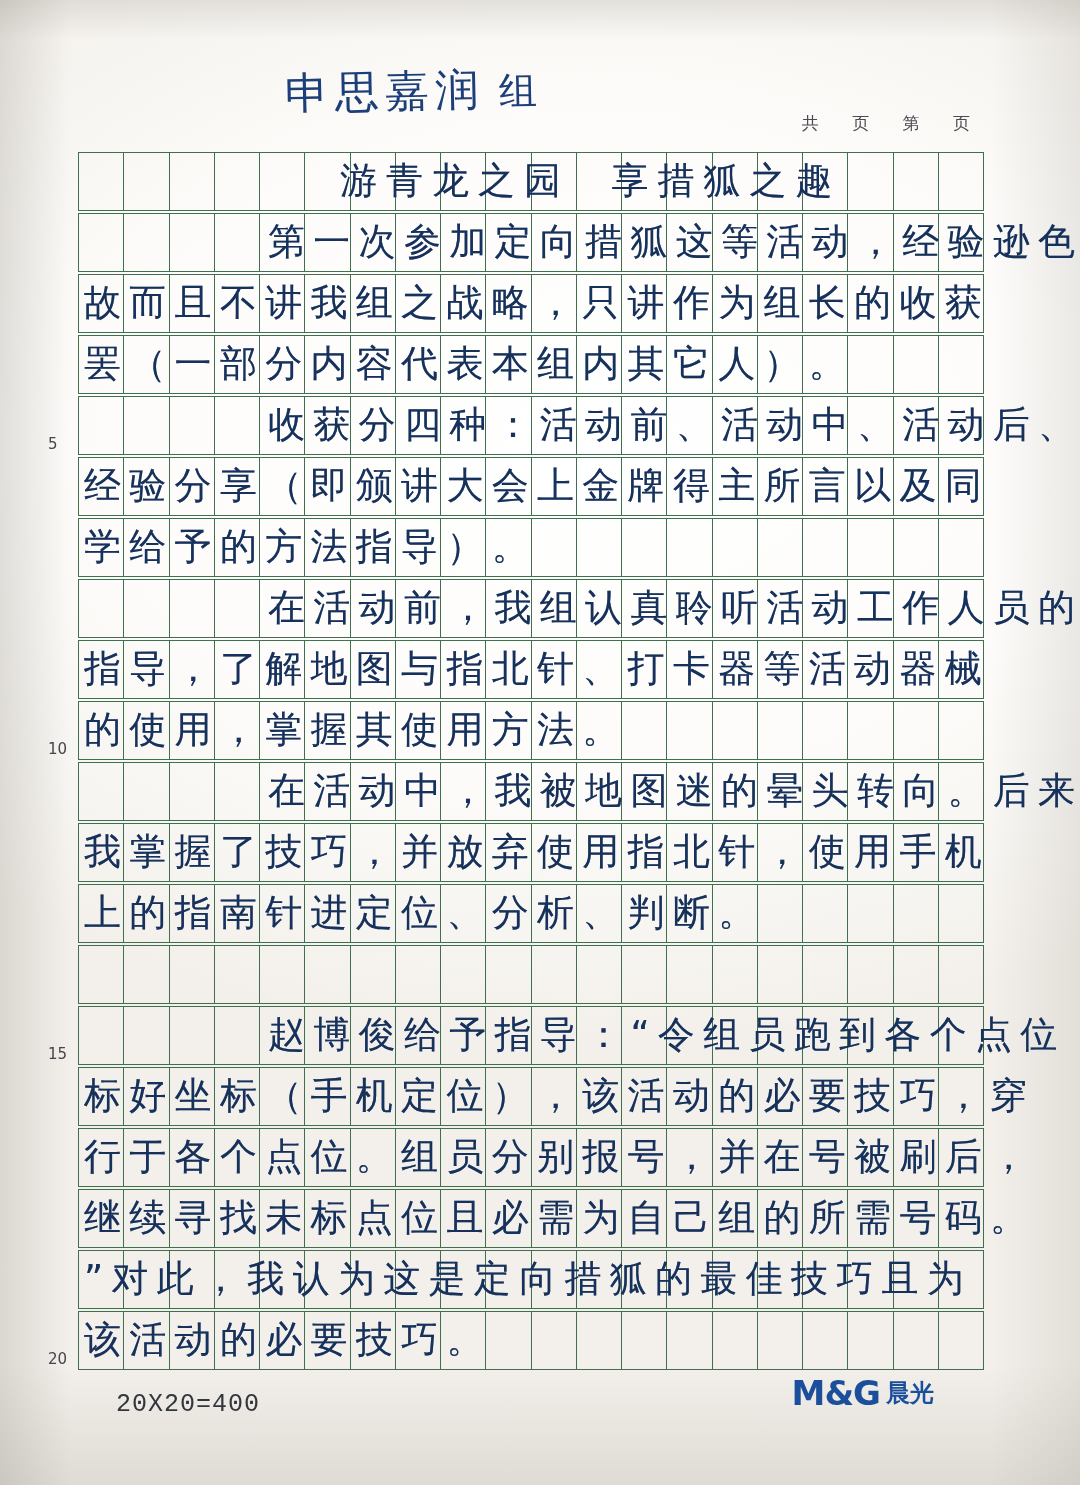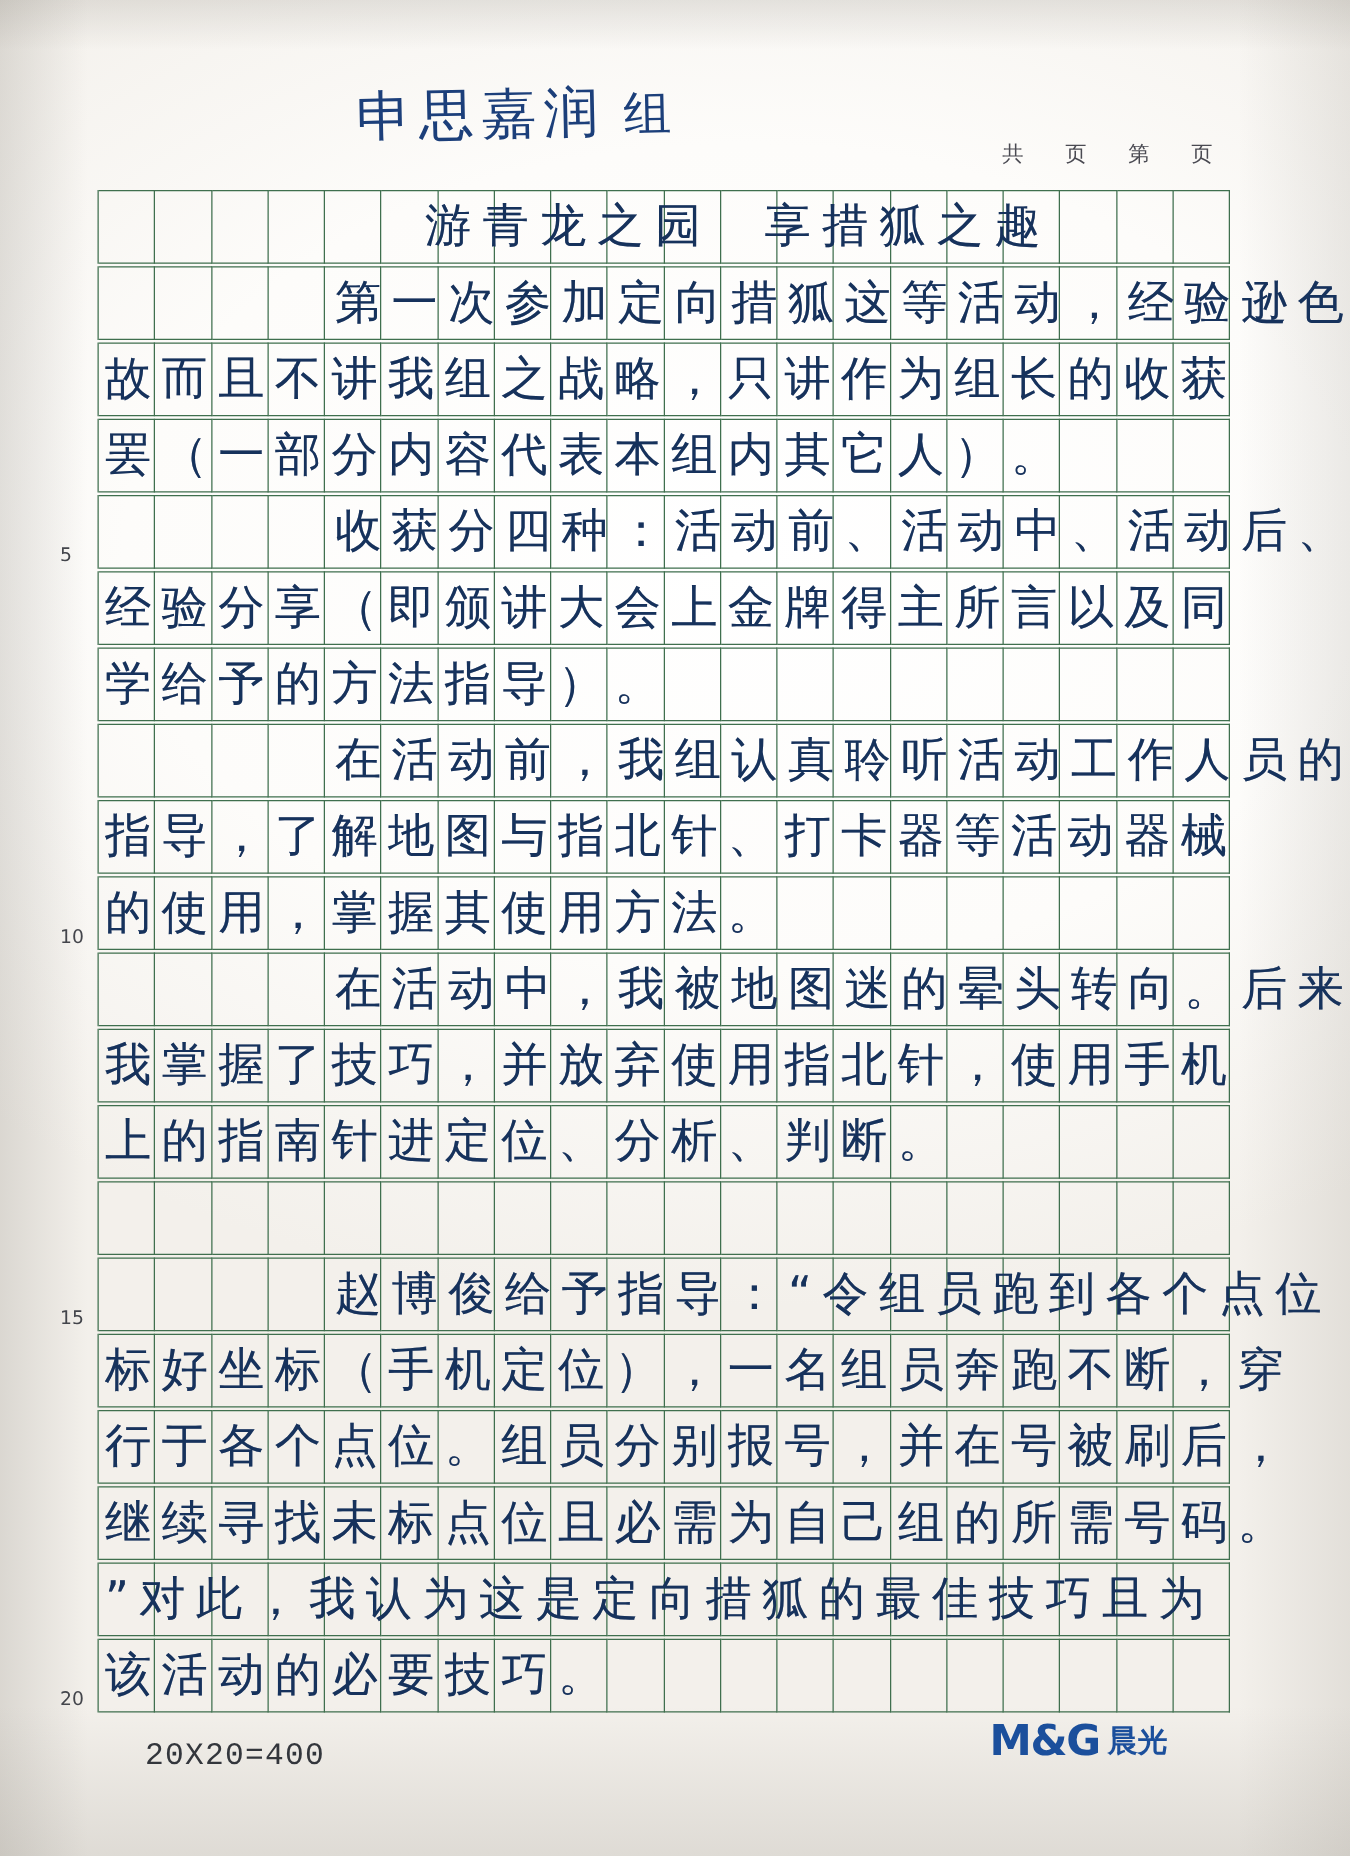--- a/index.html
+++ b/index.html
@@ -571,21 +571,21 @@
           <div class="cell"></div>
           <div class="cell"></div>
           <div class="cell"></div>
           <div class="cell"></div>
           <div class="cell"></div>
           <div class="cell"></div>
           <div class="cell"></div>
           <div class="cell"></div>
           <div class="cell"></div>
         </div>
-        <div class="handwriting">标好坐标（手机定位），一名组员奔跑不断，穿</div>
+        <div class="handwriting">标好坐标（手机定位），该活动的必要技巧，穿</div>
       </div>
       <div class="row">
         <div class="cells">
           <div class="cell"></div>
           <div class="cell"></div>
           <div class="cell"></div>
           <div class="cell"></div>
           <div class="cell"></div>
           <div class="cell"></div>
           <div class="cell"></div>

